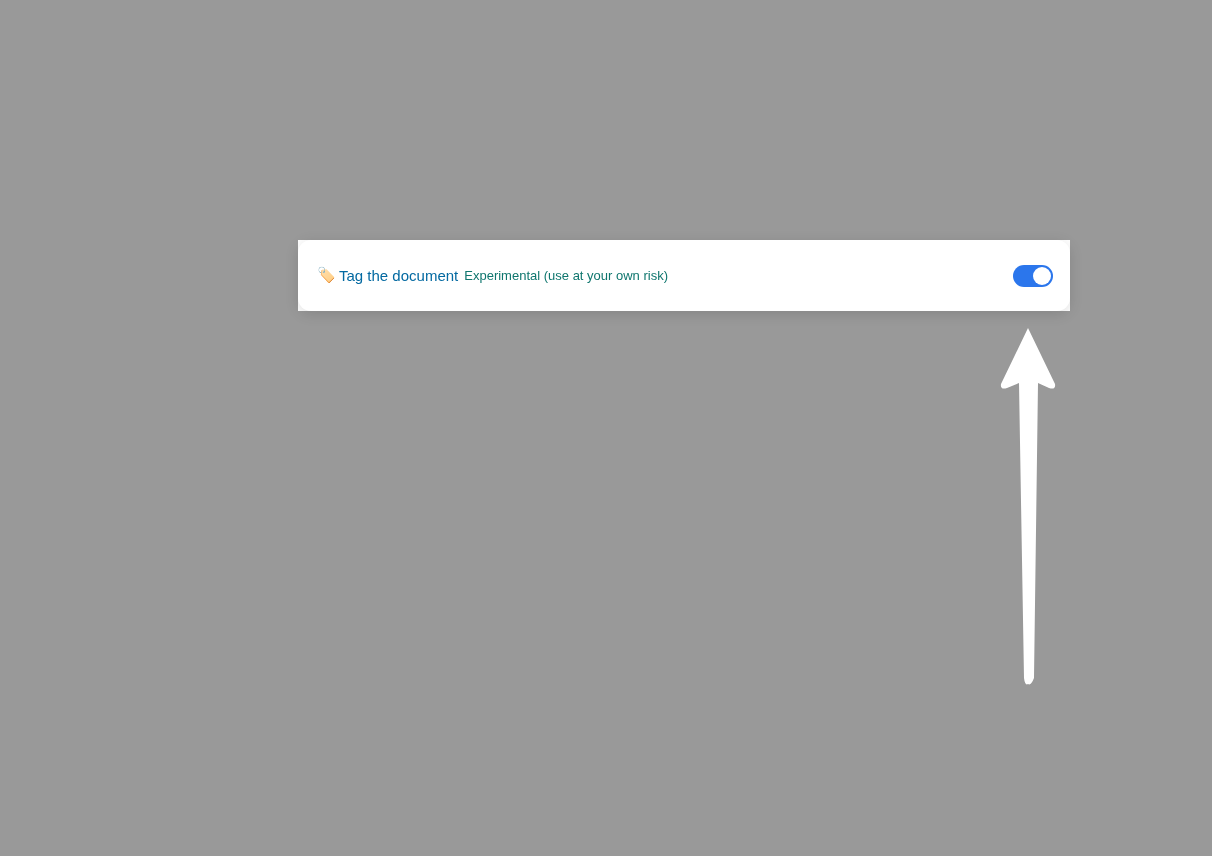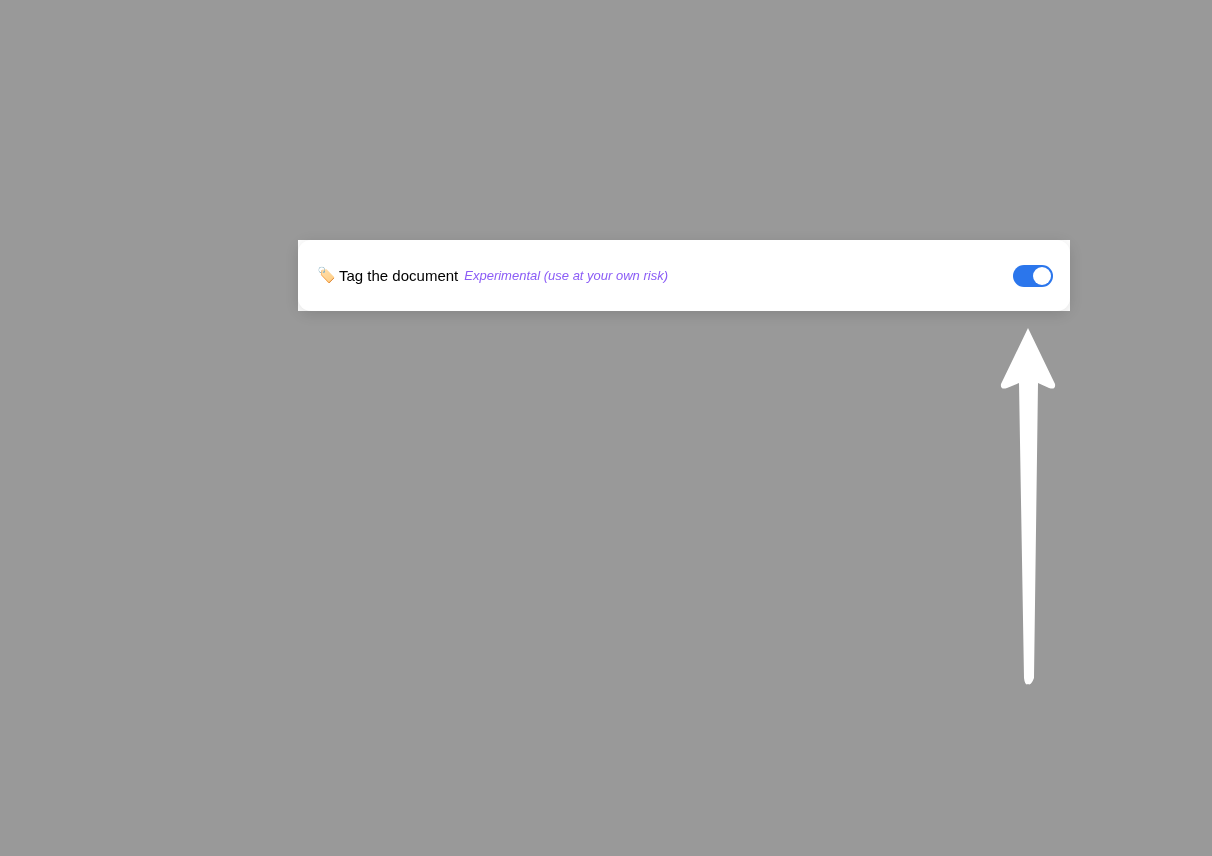--- a/index.html
+++ b/index.html
@@ -125,27 +125,26 @@
   .row:last-child { border-bottom: 1px solid #e6e7ea; }
   .row-emoji {
     font-size: 15px;
     width: 22px;
     flex: 0 0 22px;
     line-height: 1;
     font-family: "DejaVu Sans", sans-serif;
   }
   .row-label {
     font-size: 15px;
-    color: #000000;
+    color: #0369a1;
     white-space: nowrap;
   }
   .row-note {
     font-size: 13px;
-    font-style: italic;
-    color: #8b5cf6;
+    color: #0f766e;
     margin-left: 6px;
     white-space: nowrap;
   }
   .toggle {
     position: absolute;
     right: 0;
     width: 40px;
     height: 22px;
     border-radius: 11px;
     background: #1a73e8;

